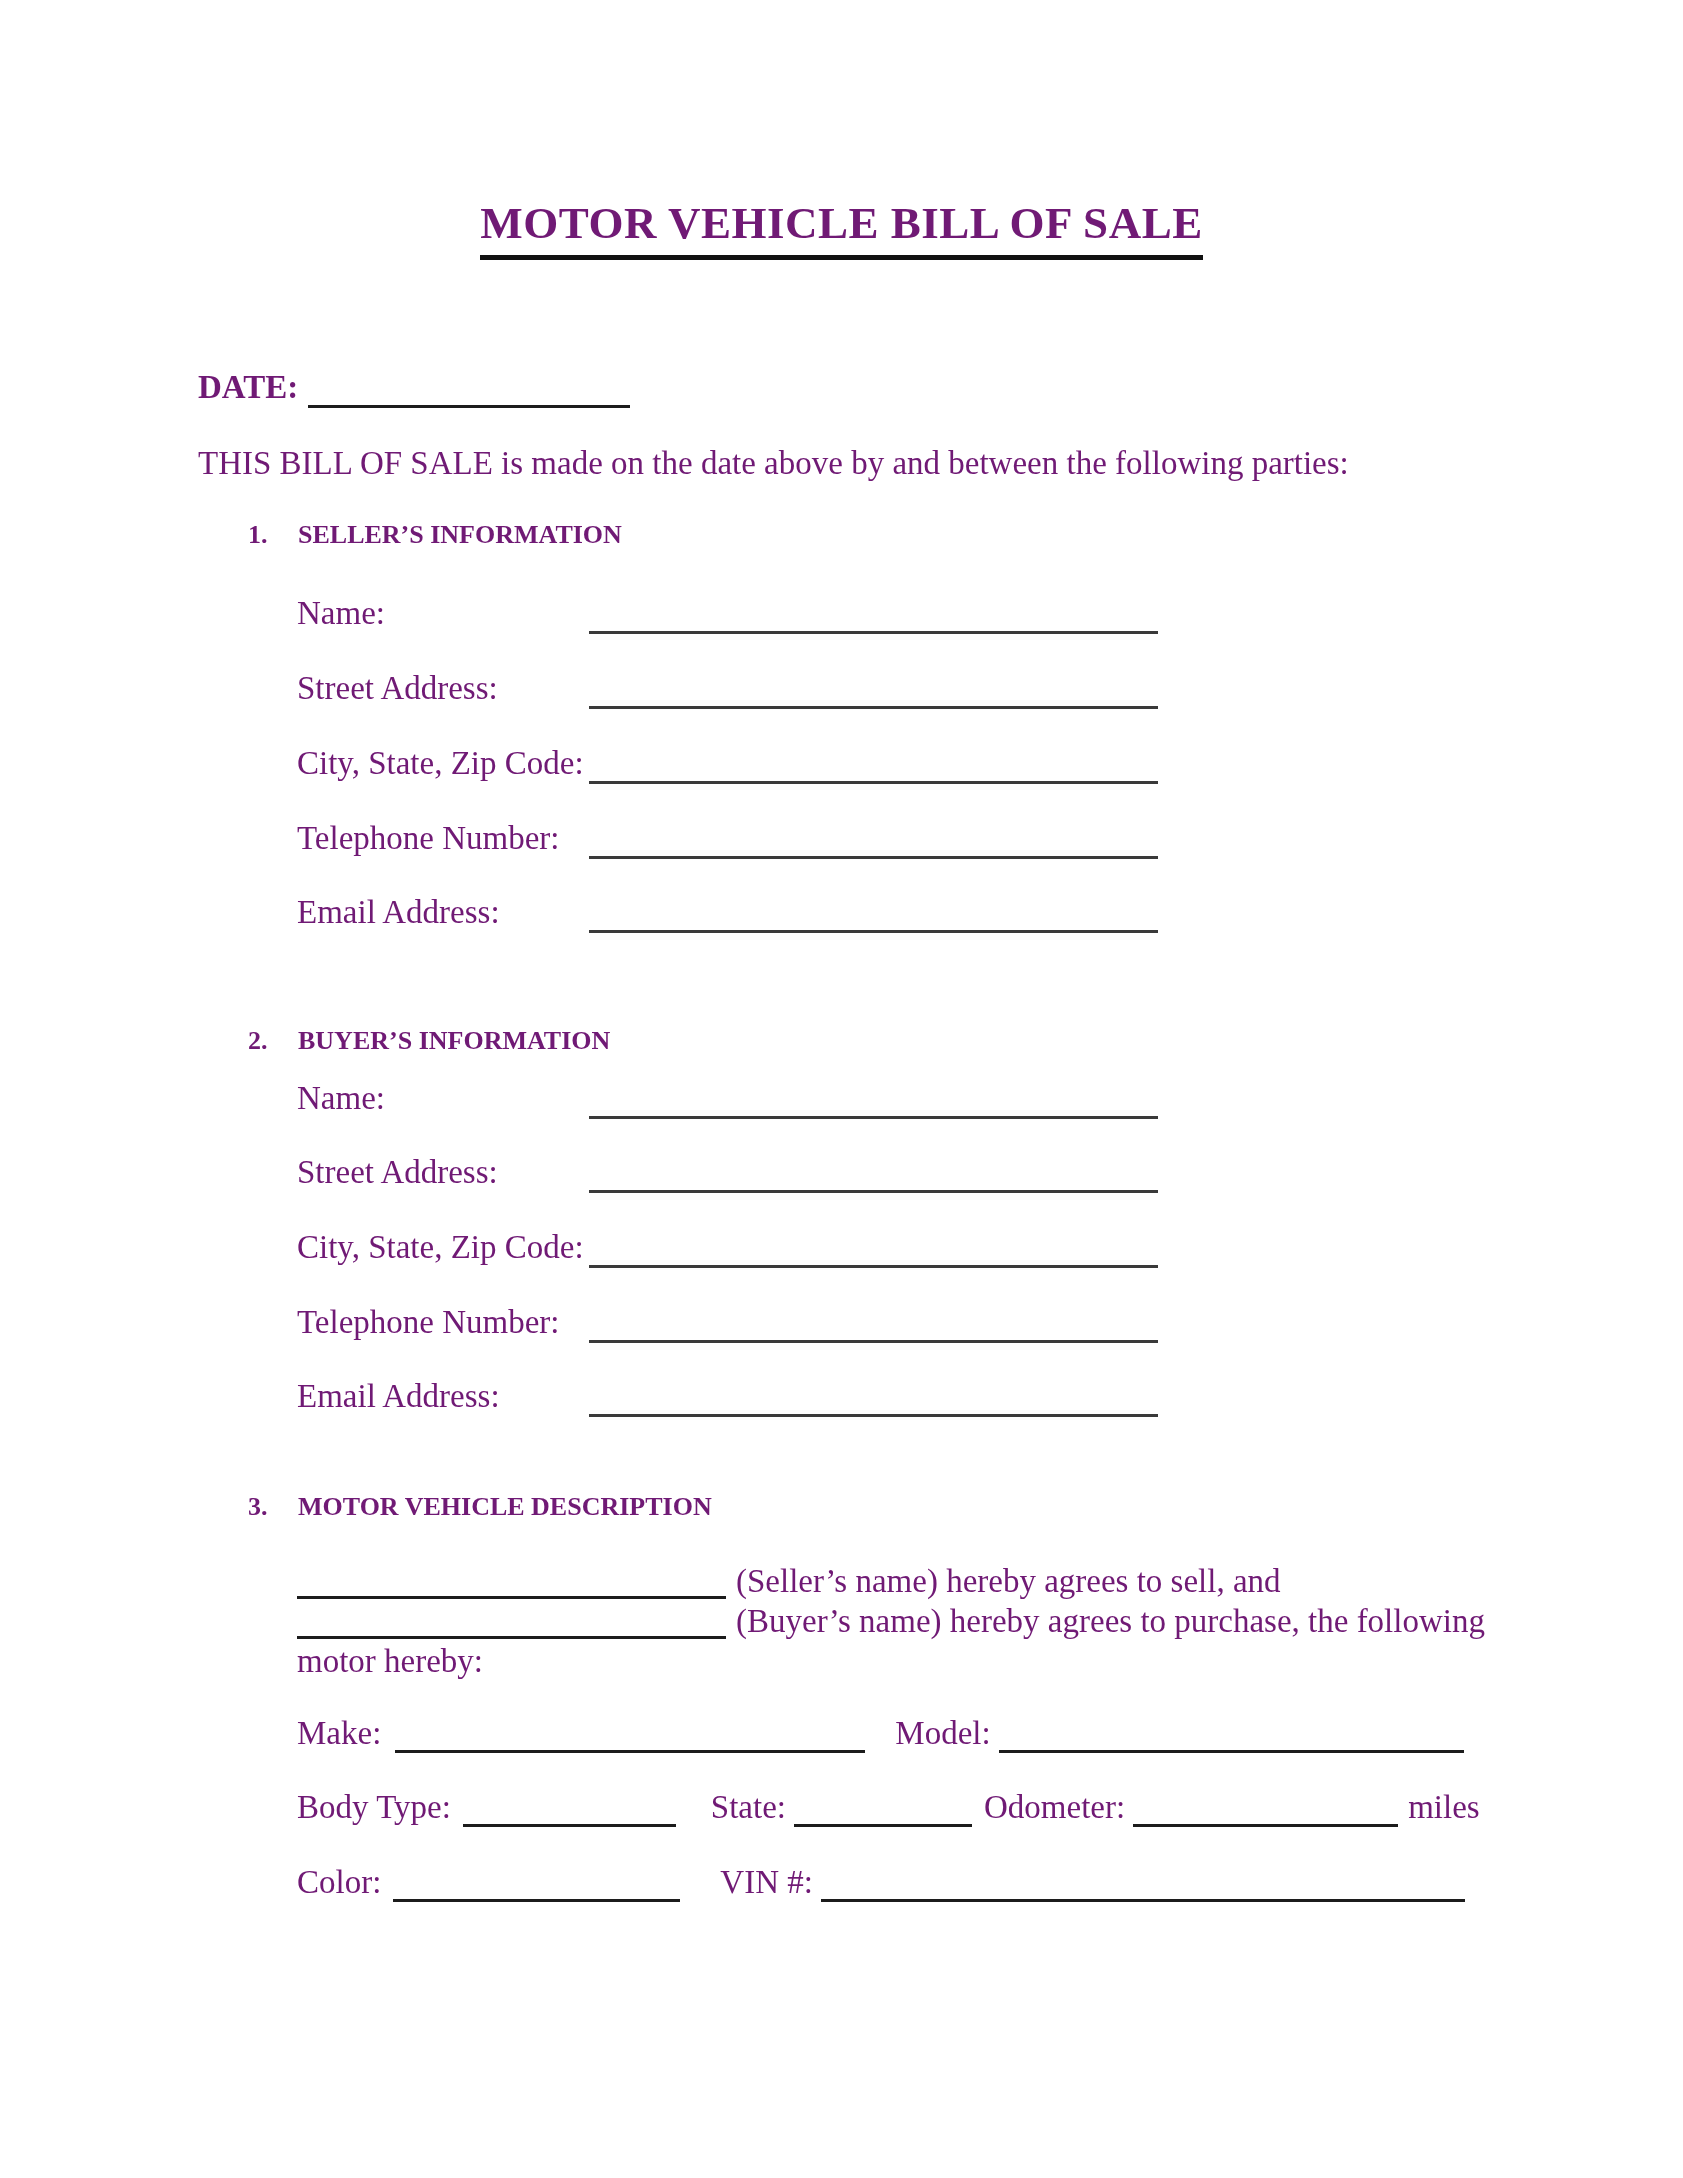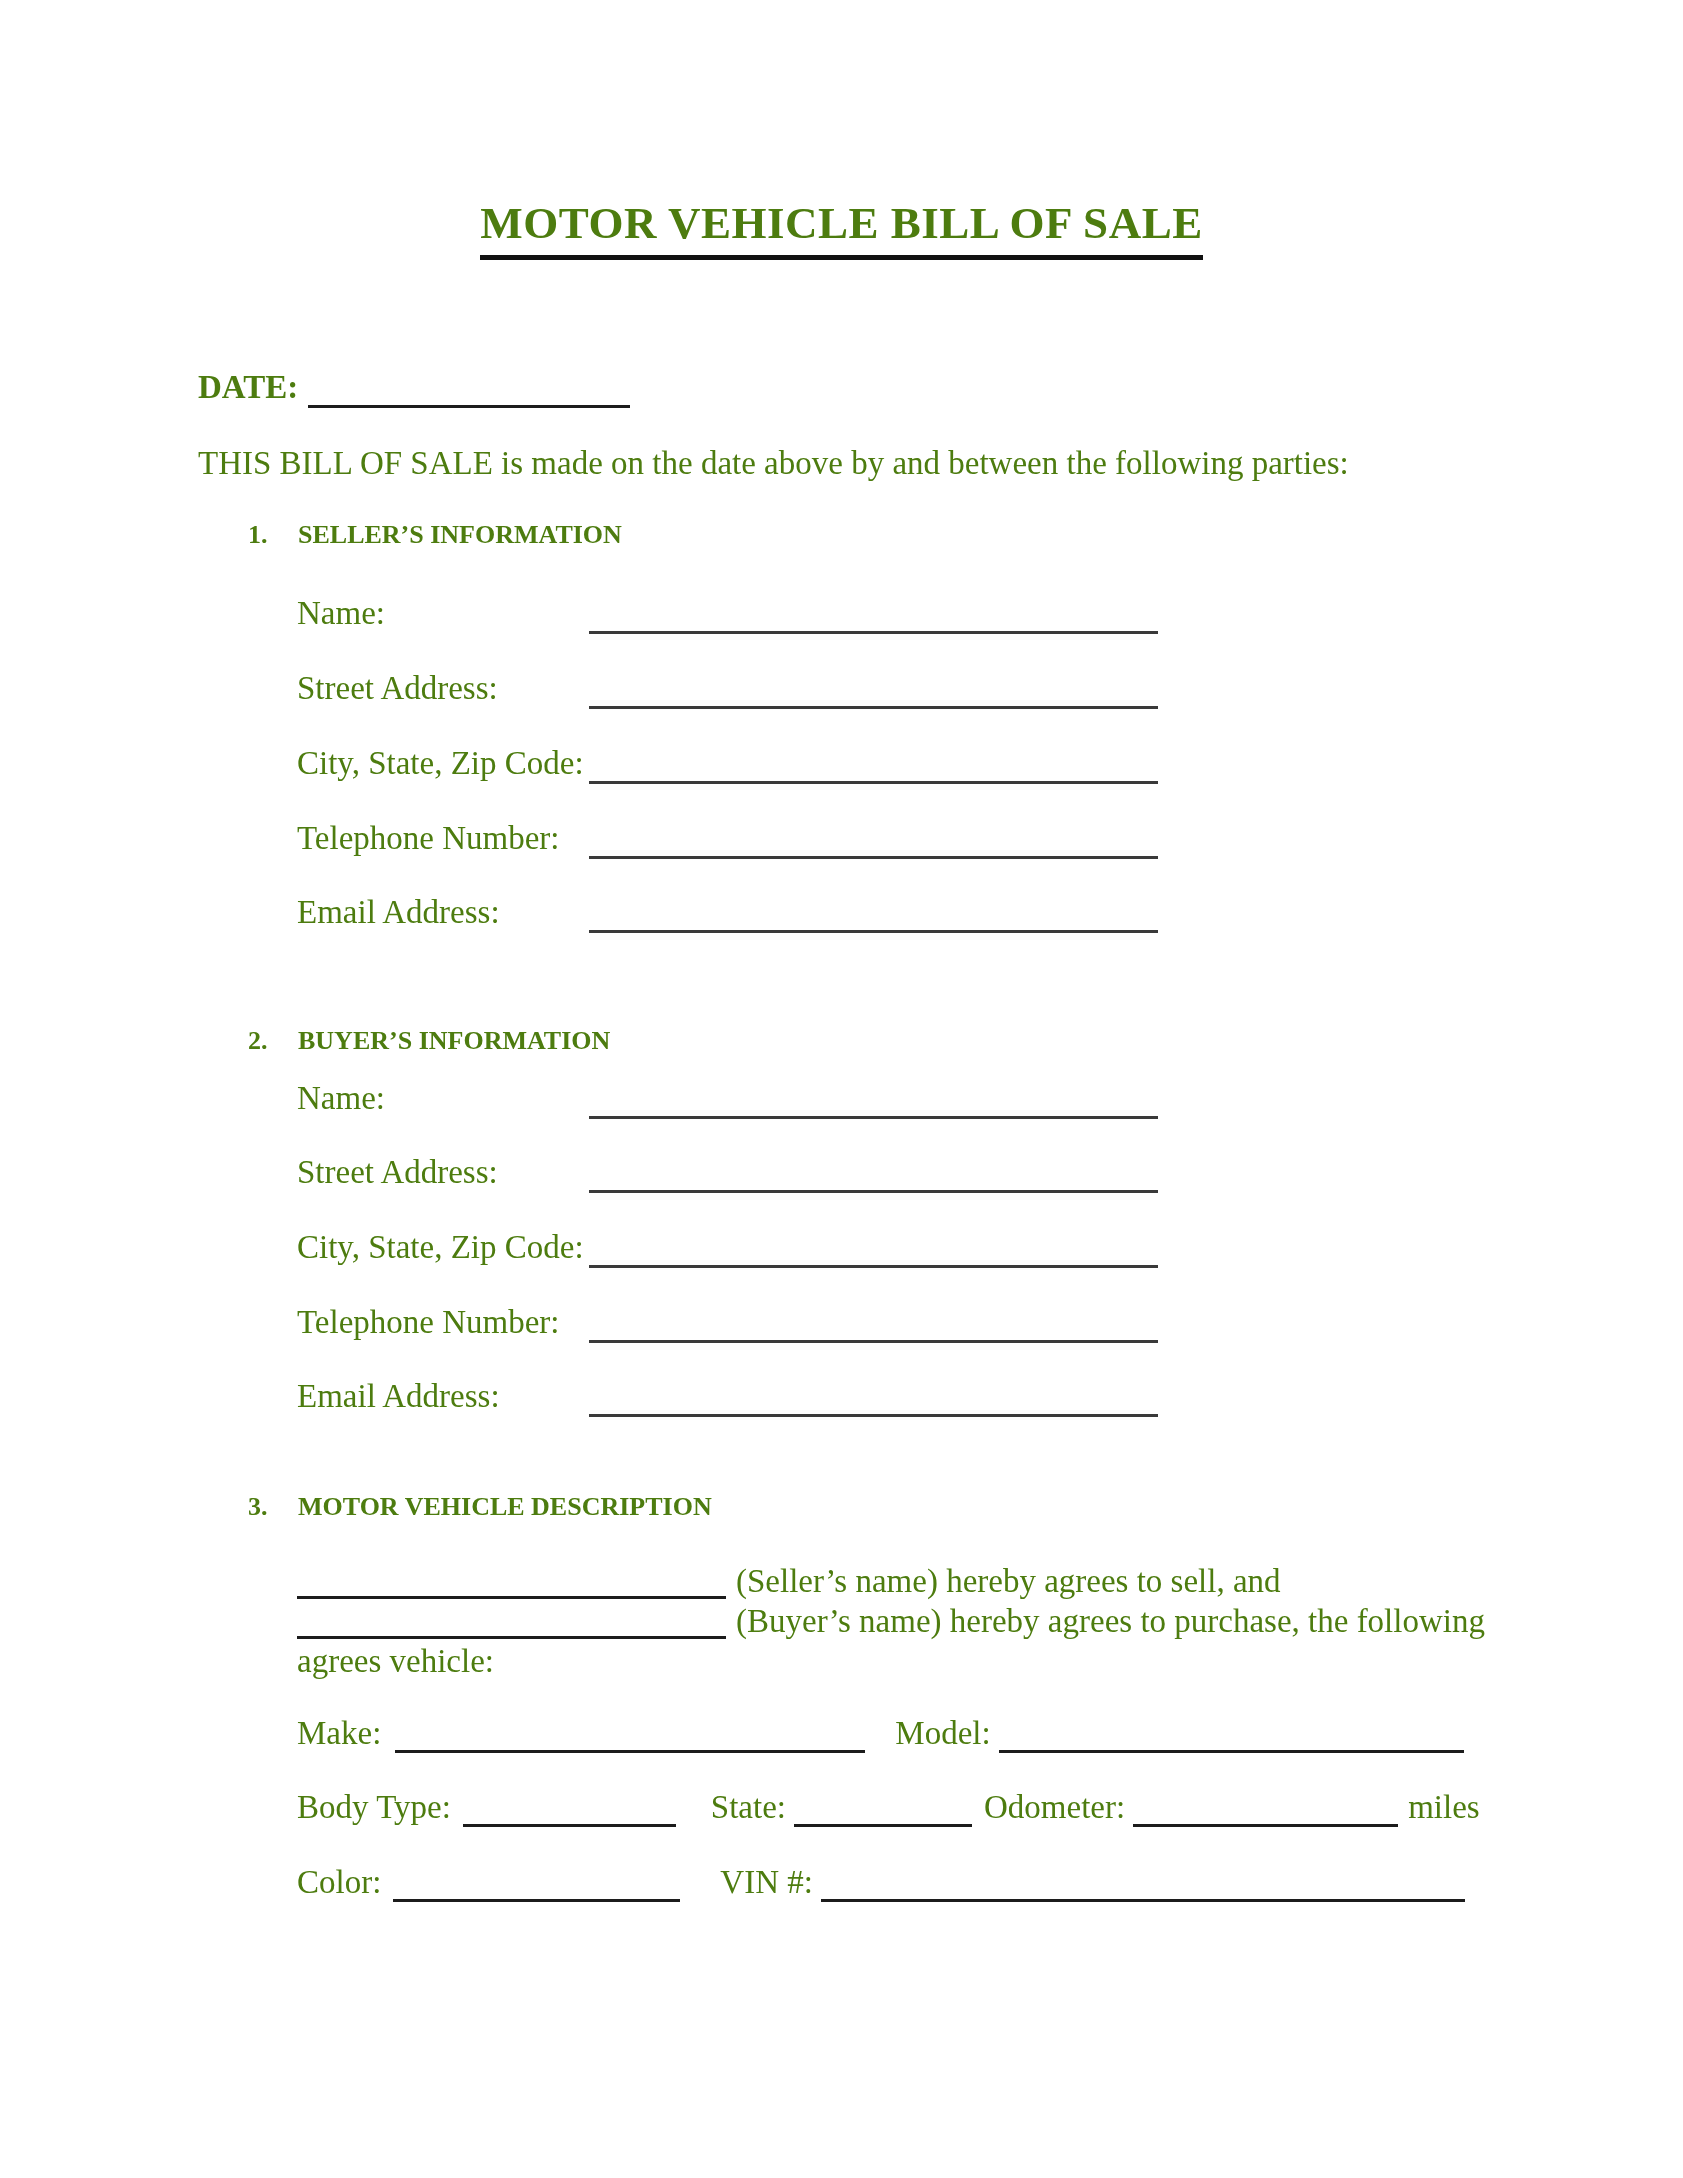--- a/index.html
+++ b/index.html
@@ -6,21 +6,21 @@
     margin: 0;
     padding: 0;
     background: #ffffff;
   }
   .page {
     position: relative;
     width: 1683px;
     height: 1964px;
     background: #ffffff;
     font-family: "Liberation Serif", "DejaVu Serif", serif;
-    color: #4d7c0f;
+    color: #701a75;
     font-size: 33px;
     line-height: 1.2;
     overflow: hidden;
   }
   .abs { position: absolute; }
 
   
   .title-wrap {
     position: absolute;
     top: 196px;
@@ -155,21 +155,21 @@
     <span class="flabel">Email Address:</span><span class="uline w-field"></span>
   </div>
 
   <div class="abs section-heading sec-3">
     <span class="section-num">3.</span><span>MOTOR VEHICLE DESCRIPTION</span>
   </div>
 
   <div class="abs agreement">
     <span class="uline dark blank-name"></span><span>(Seller’s name) hereby agrees to sell, and</span><br>
     <span class="uline dark blank-name"></span><span>(Buyer’s name) hereby agrees to purchase, the following</span><br>
-    <span>agrees vehicle:</span>
+    <span>motor hereby:</span>
   </div>
 
   <div class="abs spec-row row-make">
     <span>Make:</span><span class="uline dark w-make ml14"></span><span class="ml30">Model:</span><span class="uline dark w-model ml8"></span>
   </div>
 
   <div class="abs spec-row row-body">
     <span>Body Type:</span><span class="uline dark w-bodytype ml12"></span><span class="ml35">State:</span><span class="uline dark w-year ml8"></span><span class="ml12">Odometer:</span><span class="uline dark w-odo ml8"></span><span class="mr10">miles</span>
   </div>
 

